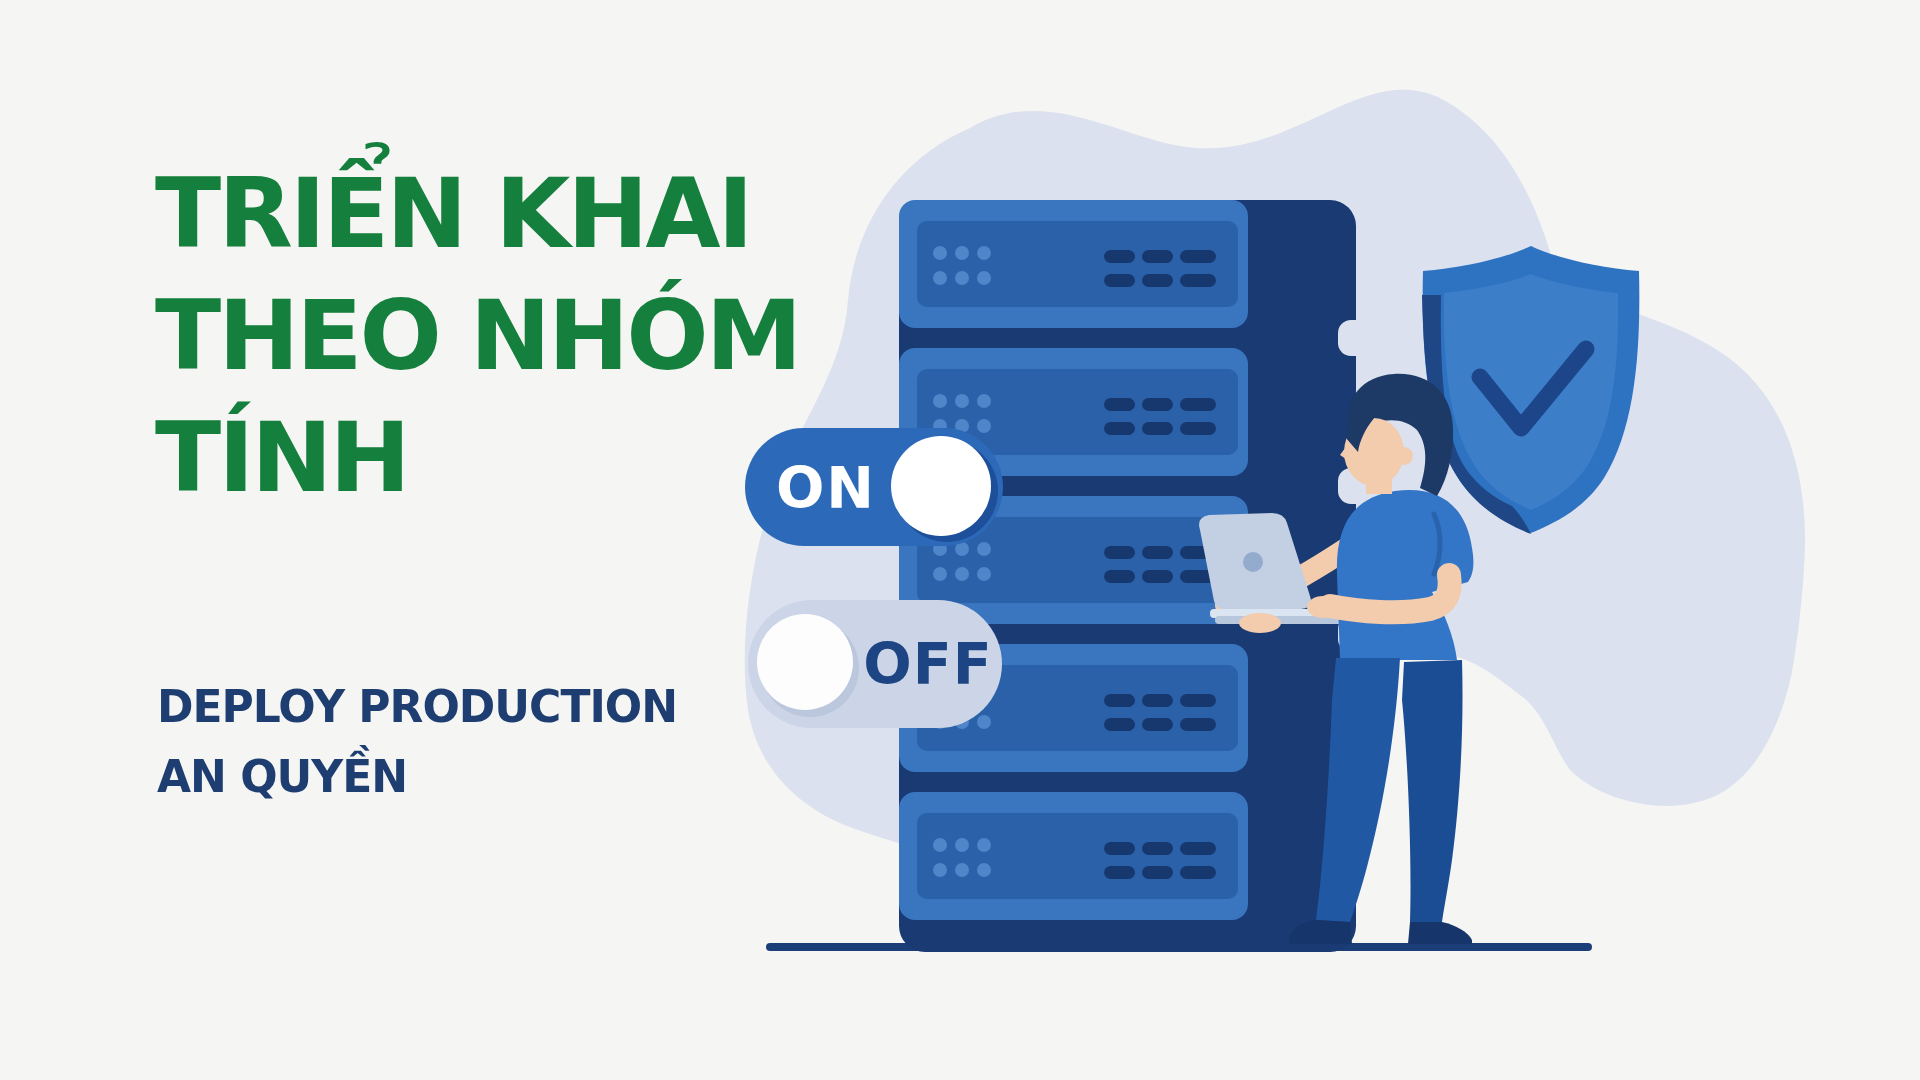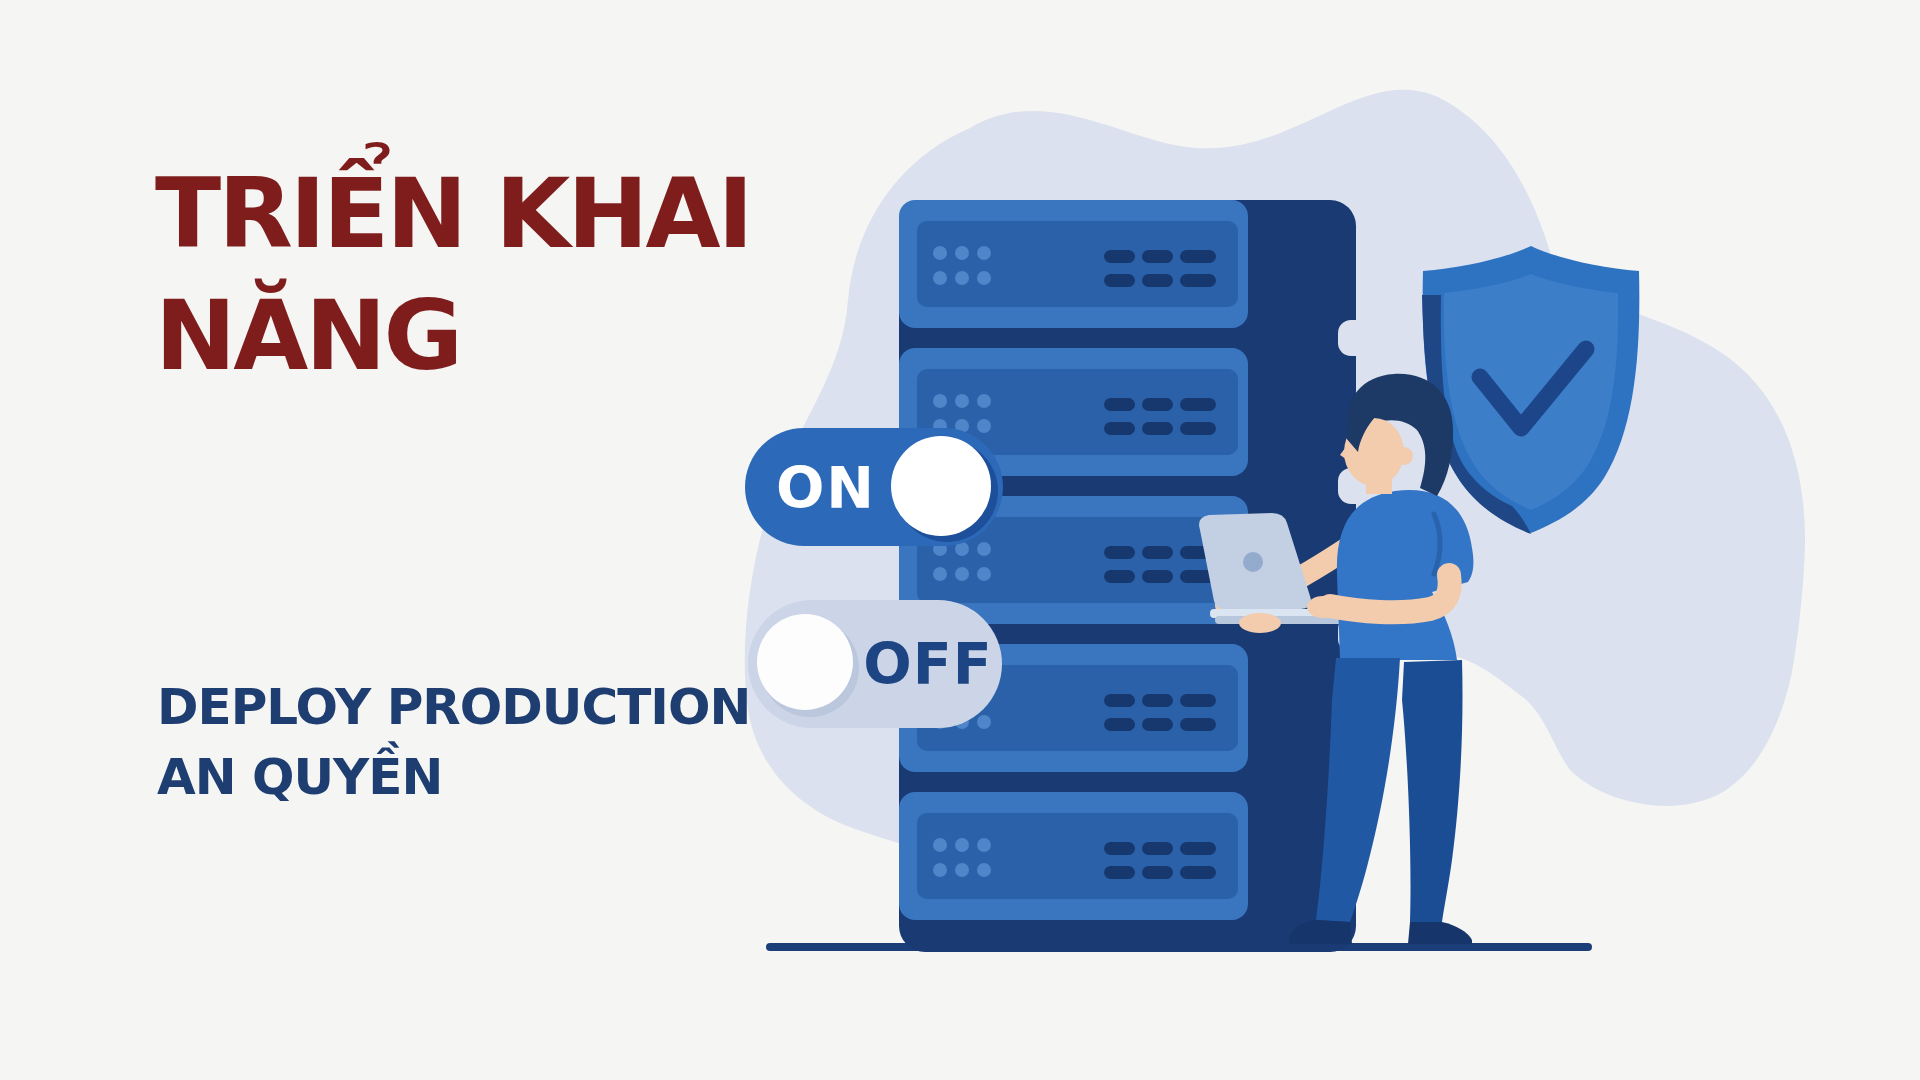--- a/index.html
+++ b/index.html
@@ -5,25 +5,25 @@
   html,body{margin:0;padding:0;background:#e9e9e9;}
   .stage{
     position:relative;width:1920px;height:1080px;overflow:hidden;
     background:#f5f5f3;
     font-family:"DejaVu Sans","Liberation Sans",sans-serif;
   }
   .art{position:absolute;inset:0;}
   .headline{
     position:absolute;left:155px;top:153px;
     font-size:97px;line-height:122px;font-weight:700;
-    letter-spacing:-3px;color:#7f1d1d;white-space:nowrap;
+    letter-spacing:-3px;color:#15803d;white-space:nowrap;
   }
   .subheadline{
     position:absolute;left:157px;top:672px;
-    font-size:50px;line-height:70px;font-weight:700;
+    font-size:44px;line-height:70px;font-weight:700;
     letter-spacing:-1px;color:#1e3e72;white-space:nowrap;
   }
   .toggle-label{font-family:"DejaVu Sans","Liberation Sans",sans-serif;font-weight:700;}
 </style>
 </head>
 <body>
 
 <div class="stage">
 
   <svg class="art" viewBox="0 0 1920 1080">
@@ -193,21 +193,22 @@
         C 1286 938 1292 928 1304 923 Z"></path>
       <path fill="#16356b" d="
         M 1410 922 L 1442 922
         C 1456 925 1468 932 1472 940
         L 1472 944 L 1408 944 Z"></path>
     </g>
   </svg>
 
   <div class="headline">
     <div>TRIỂN KHAI</div>
-    <div>NĂNG</div>
+    <div>THEO NHÓM</div>
+    <div>TÍNH</div>
   </div>
 
   <div class="subheadline">
     <div>DEPLOY PRODUCTION</div>
     <div>AN QUYỀN</div>
   </div>
 
 </div>
 
 </body></html>

